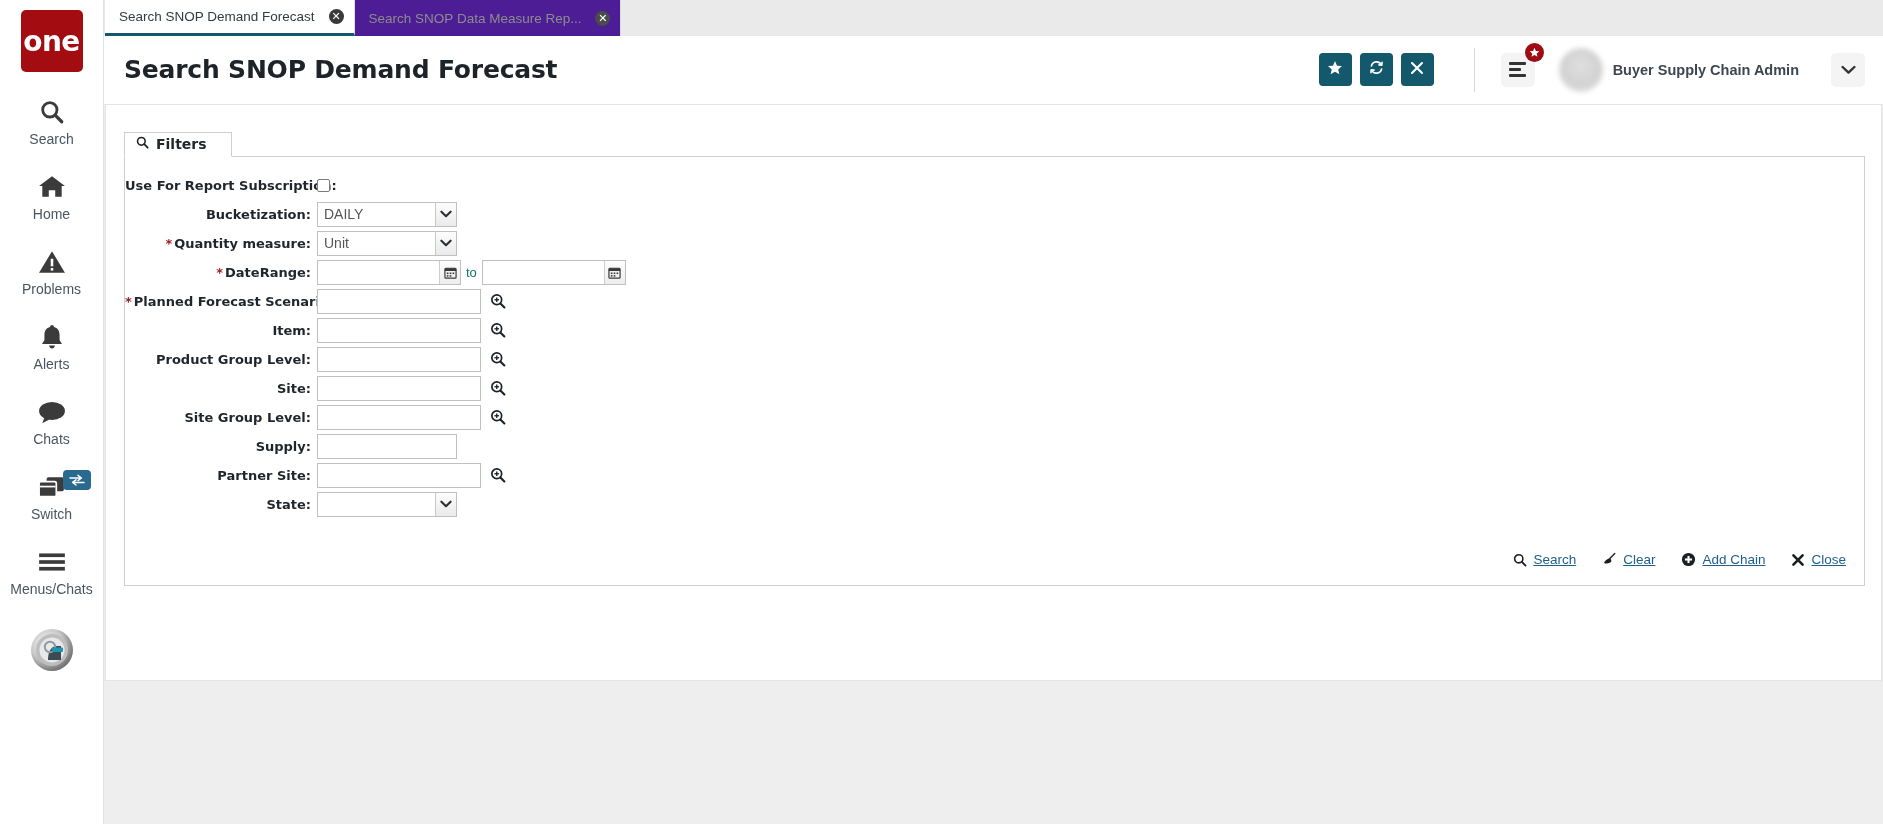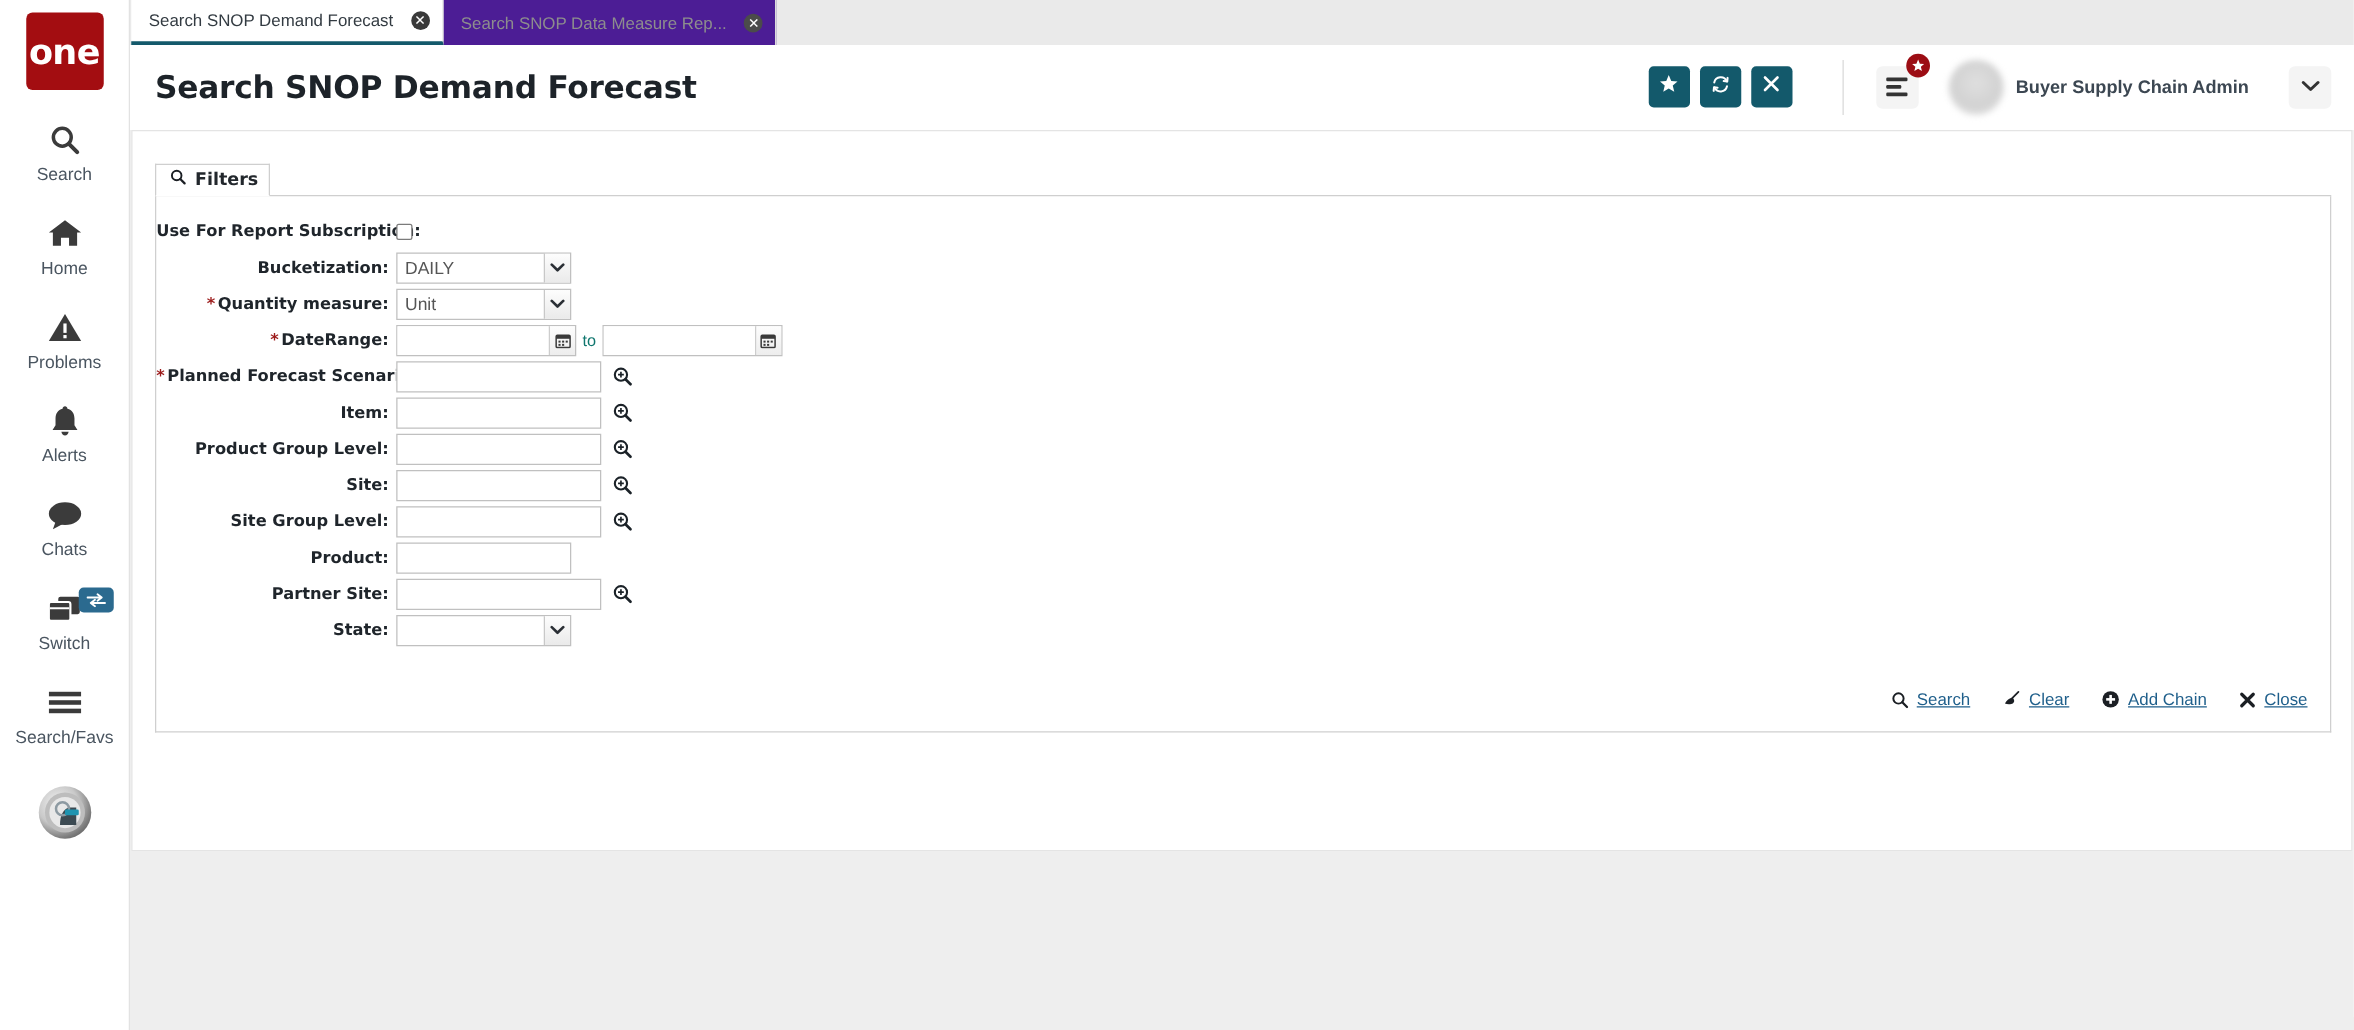--- a/index.html
+++ b/index.html
@@ -176,21 +176,21 @@
     position: absolute; left: 18px; top: 24px; right: 16px;
     background: #fff;
   }
   .panel-tabs {
     display: flex; align-items: flex-end;
     border-bottom: 1px solid #cfcfcf;
     height: 28px;
   }
   .panel-tab {
     display: flex; align-items: center; gap: 7px;
-    padding: 3px 8px 4px 11px;
+    padding: 3px 24px 4px 11px;
     border: 1px solid #cfcfcf;
     border-bottom: 1px solid #fff;
     background: #fff;
     font-size: 14px; font-weight: 700; color: #22272c;
     font-family: "DejaVu Sans", sans-serif;
     position: relative; top: 1px;
     cursor: pointer;
   }
   .panel-body {
     border: 1px solid #cfcfcf;
@@ -370,21 +370,21 @@
   </div>
 
   <div class="rail-item">
     <span class="glyph">
       <svg width="30" height="24" viewBox="0 0 28 22">
           <rect x="2" y="3" width="24" height="3.4" fill="#3b3b3b"></rect>
           <rect x="2" y="9.3" width="24" height="3.4" fill="#3b3b3b"></rect>
           <rect x="2" y="15.6" width="24" height="3.4" fill="#3b3b3b"></rect>
         </svg>
     </span>
-    <span class="rail-label">Search/Favs</span>
+    <span class="rail-label">Menus/Chats</span>
   </div>
 
   <div class="avatar-bot">
     <svg width="34" height="34" viewBox="0 0 34 34">
       <circle cx="17" cy="17" r="16" fill="#bdbdbd"></circle>
       <circle cx="17" cy="17" r="12.5" fill="#e8e8e8"></circle>
       <path d="M13 27 C13 20 15 15 20 13 L26 13 L26 27 Z" fill="#3c4a52"></path>
       <circle cx="15" cy="14" r="5.2" fill="none" stroke="#8d9aa2" stroke-width="2"></circle>
       <rect x="17" y="14.5" width="11" height="4.6" rx="1" fill="#1f94b0"></rect>
     </svg>
@@ -605,21 +605,21 @@
             <svg width="16" height="16" viewBox="0 0 18 18">
                 <circle cx="7.6" cy="7.6" r="5.5" fill="none" stroke="#1b2228" stroke-width="1.9"></circle>
                 <line x1="5" y1="7.6" x2="10.2" y2="7.6" stroke="#1b2228" stroke-width="1.5"></line>
                 <line x1="7.6" y1="5" x2="7.6" y2="10.2" stroke="#1b2228" stroke-width="1.5"></line>
                 <line x1="11.7" y1="11.7" x2="16.2" y2="16.2" stroke="#1b2228" stroke-width="2.4" stroke-linecap="round"></line>
               </svg>
           </span>
         </div>
 
         <div class="frow">
-          <div class="flabel">Product:</div>
+          <div class="flabel">Supply:</div>
           <input type="text" class="fld w-mid" value="" style="">
         </div>
 
         <div class="frow">
           <div class="flabel">Partner Site:</div>
           <input type="text" class="fld w-wide" value="" style="">
           <span class="lookup-icon">
             <svg width="16" height="16" viewBox="0 0 18 18">
                 <circle cx="7.6" cy="7.6" r="5.5" fill="none" stroke="#1b2228" stroke-width="1.9"></circle>
                 <line x1="5" y1="7.6" x2="10.2" y2="7.6" stroke="#1b2228" stroke-width="1.5"></line>

